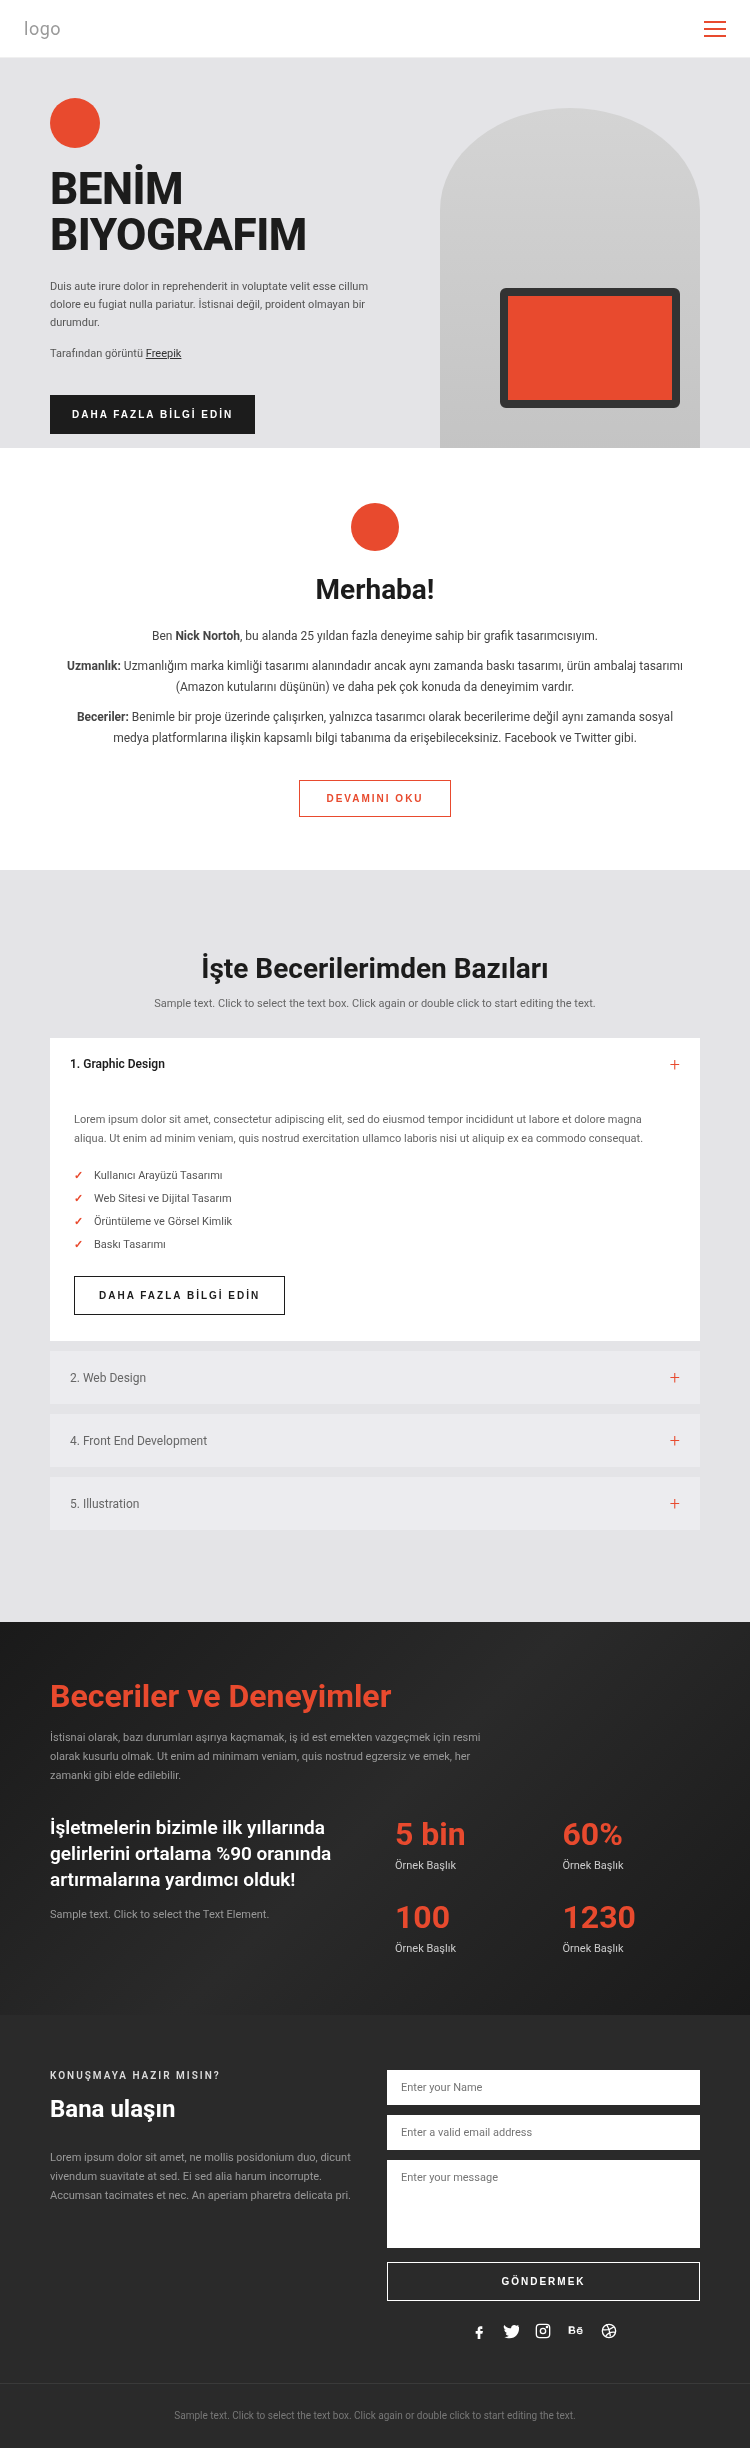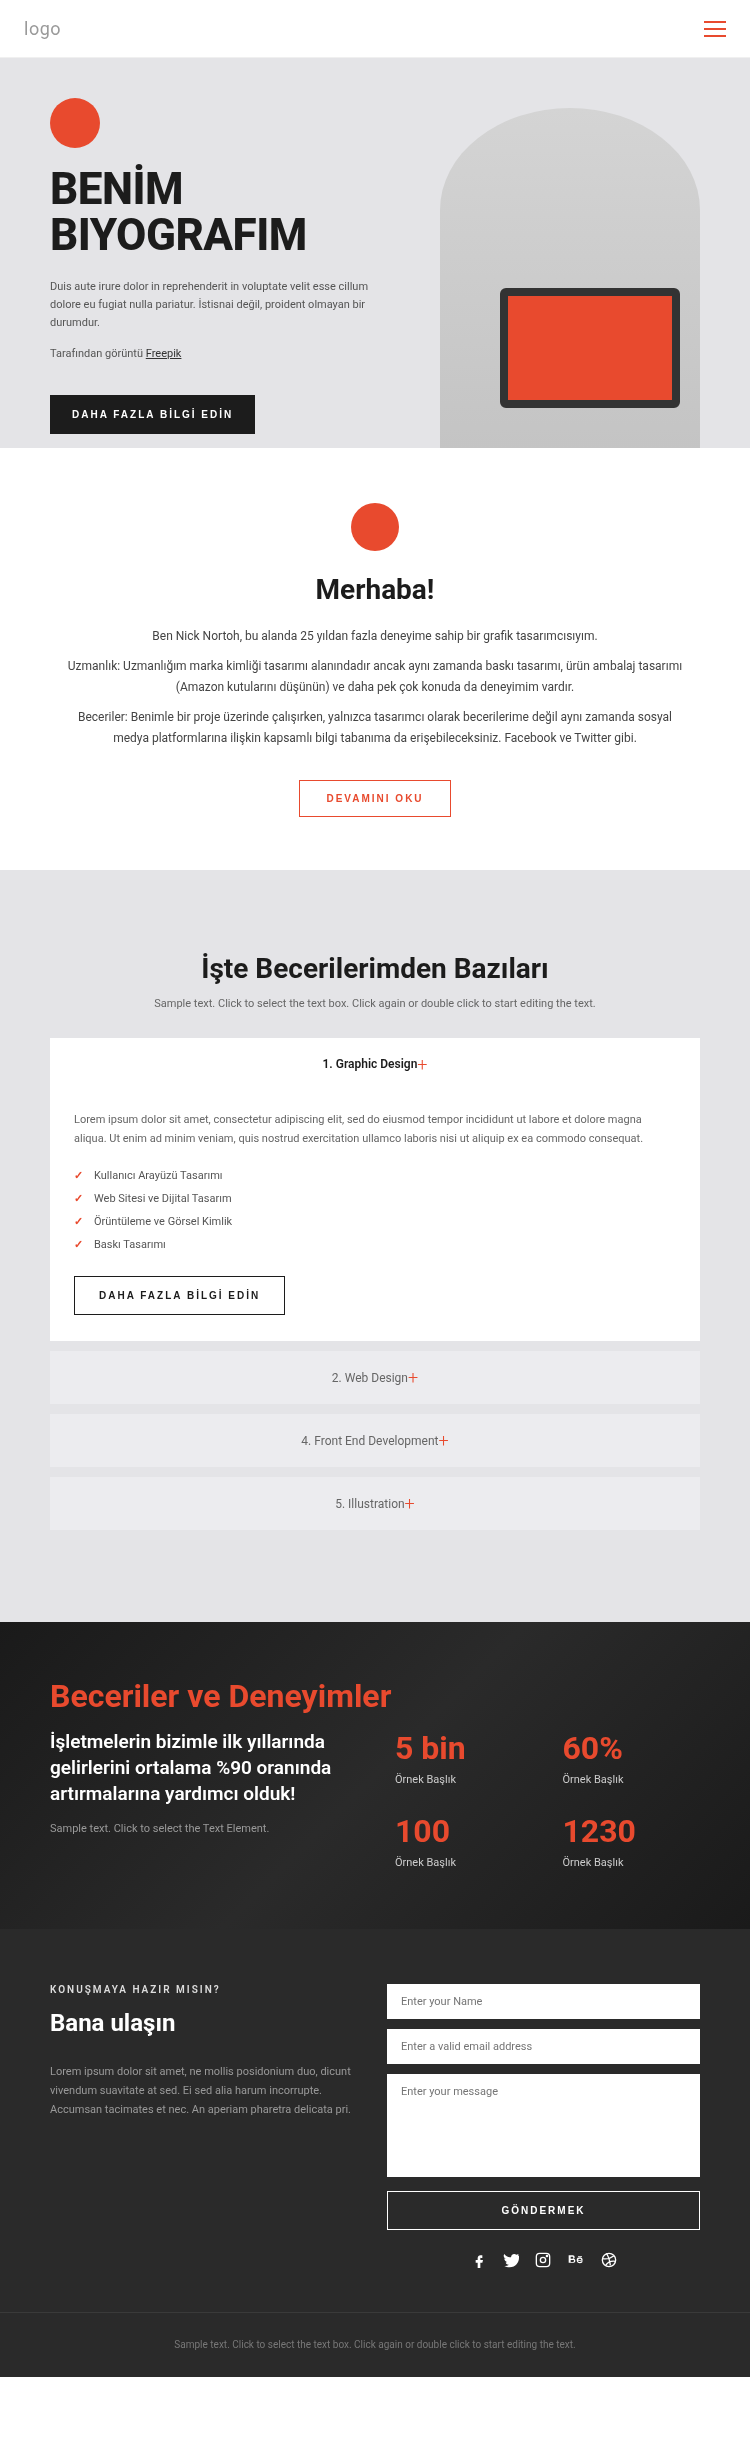--- a/index.html
+++ b/index.html
@@ -16,27 +16,27 @@
 .hero .credit{font-size:11px;color:#555}
 .hero .credit a{color:#333;text-decoration:underline}
 .btn-dark{display:inline-block;background:#1c1c1c;color:#fff;padding:14px 22px;font-size:10px;letter-spacing:2px;font-weight:600;border:none;cursor:pointer;margin-top:18px}
 .hero-img{position:absolute;right:20px;bottom:0;width:380px;height:350px}
 .hero-person{position:absolute;right:30px;bottom:0;width:260px;height:340px;background:linear-gradient(#d4d4d4,#c4c4c4);border-radius:50% 50% 0 0 / 30% 30% 0 0}
 .hero-laptop{position:absolute;right:50px;bottom:40px;width:180px;height:120px;background:#e84a2e;border-radius:6px;border:8px solid #333}
 .intro{padding:55px 60px 53px;text-align:center}
 .intro-dot{width:48px;height:48px;background:#e84a2e;border-radius:50%;margin:0 auto 22px}
 .intro h2{font-size:28px;font-weight:700;margin-bottom:20px}
 .intro p{font-size:12px;line-height:1.8;color:#444;margin-bottom:8px}
-.intro strong{font-weight:400}
+.intro strong{font-weight:700}
 .btn-outline{display:inline-block;border:1px solid #e84a2e;color:#e84a2e;padding:12px 26px;font-size:10px;letter-spacing:2px;font-weight:600;background:transparent;cursor:pointer;margin-top:22px}
 .skills{background:#e4e4e7;padding:82px 50px}
 .skills h2{font-size:28px;font-weight:700;text-align:center;margin-bottom:12px}
 .skills-sub{font-size:11px;color:#666;text-align:center;margin-bottom:28px}
 .acc-item{background:#fff;margin-bottom:10px}
-.acc-head{padding:16px 20px;display:flex;justify-content:center;align-items:center;cursor:pointer;font-size:12px;font-weight:600}
+.acc-head{padding:16px 20px;display:flex;justify-content:space-between;align-items:center;cursor:pointer;font-size:12px;font-weight:600}
 .acc-head.collapsed{background:#ececef;color:#666;font-weight:400}
 .acc-plus{color:#e84a2e;font-size:18px;font-weight:300}
 .acc-body{padding:20px 24px 26px}
 .acc-body p{font-size:11px;line-height:1.7;color:#666;margin-bottom:16px}
 .acc-body ul{list-style:none;margin-bottom:20px}
 .acc-body li{font-size:11px;color:#555;padding:5px 0;position:relative;padding-left:20px}
 .acc-body li:before{content:"✓";position:absolute;left:0;color:#e84a2e;font-weight:bold}
 .btn-outline-dark{display:inline-block;border:1px solid #1c1c1c;color:#1c1c1c;padding:13px 24px;font-size:10px;letter-spacing:2px;font-weight:600;background:transparent;cursor:pointer}
 .exp{background:linear-gradient(135deg,#1a1a1a 0%,#2a2a2a 50%,#1a1a1a 100%);color:#fff;padding:55px 50px 60px}
 .exp h2{color:#e84a2e;font-size:32px;font-weight:700;margin-bottom:14px}
@@ -45,21 +45,21 @@
 .exp-left h3{font-size:19px;font-weight:600;line-height:1.35;margin-bottom:16px}
 .exp-left p{font-size:11px;color:#999}
 .exp-stats{display:grid;grid-template-columns:1fr 1fr;gap:26px 30px}
 .stat-val{color:#e84a2e;font-size:32px;font-weight:700;margin-bottom:6px}
 .stat-label{font-size:11px;color:#ccc}
 .contact{background:#2a2a2a;color:#fff;padding:55px 50px 40px;display:grid;grid-template-columns:1fr 1fr;gap:24px}
 .contact-left h4{font-size:10px;letter-spacing:2px;font-weight:600;margin-bottom:14px;color:#ddd}
 .contact-left h2{font-size:24px;font-weight:700;margin-bottom:26px}
 .contact-left p{font-size:11px;line-height:1.7;color:#999;margin-bottom:16px}
 .contact-form input,.contact-form textarea{width:100%;padding:11px 14px;border:none;background:#fff;font-size:11px;margin-bottom:10px;font-family:inherit}
-.contact-form textarea{height:103px;resize:none}
+.contact-form textarea{height:88px;resize:none}
 .btn-submit{width:100%;border:1px solid #fff;background:transparent;color:#fff;padding:13px;font-size:10px;letter-spacing:2px;font-weight:600;cursor:pointer}
 .social{display:flex;justify-content:center;gap:16px;margin-top:22px}
 .social span{color:#fff;font-size:16px;cursor:pointer}
 .footer{background:#2a2a2a;padding:24px;text-align:center;border-top:1px solid #3a3a3a}
 .footer p{font-size:10px;color:#777;line-height:1.6}
 </style>
 </head>
 <body>
 
 <div class="header">
@@ -130,20 +130,21 @@
   <div class="acc-item">
     <div class="acc-head collapsed">
       <span>5. Illustration</span>
       <span class="acc-plus">+</span>
     </div>
   </div>
 </div>
 
 <div class="exp">
   <h2>Beceriler ve Deneyimler</h2>
+  <p class="exp-desc">İstisnai olarak, bazı durumları aşırıya kaçmamak, iş id est emekten vazgeçmek için resmi olarak kusurlu olmak. Ut enim ad minimam veniam, quis nostrud egzersiz ve emek, her zamanki gibi elde edilebilir.</p>
   <div class="exp-grid">
     <div class="exp-left">
       <h3>İşletmelerin bizimle ilk yıllarında gelirlerini ortalama %90 oranında artırmalarına yardımcı olduk!</h3>
       <p>Sample text. Click to select the Text Element.</p>
     </div>
     <div class="exp-stats">
       <div>
         <div class="stat-val">5 bin</div>
         <div class="stat-label">Örnek Başlık</div>
       </div>

